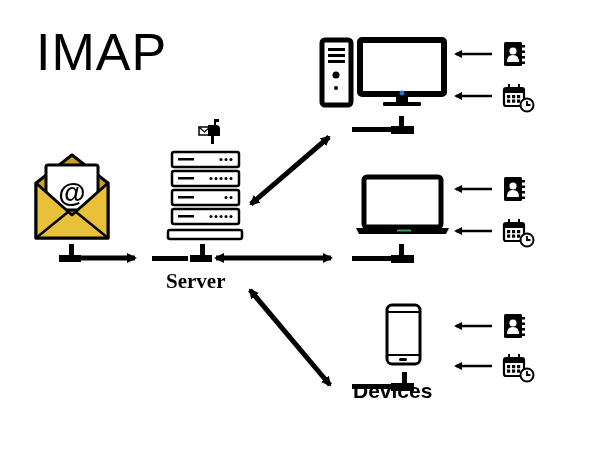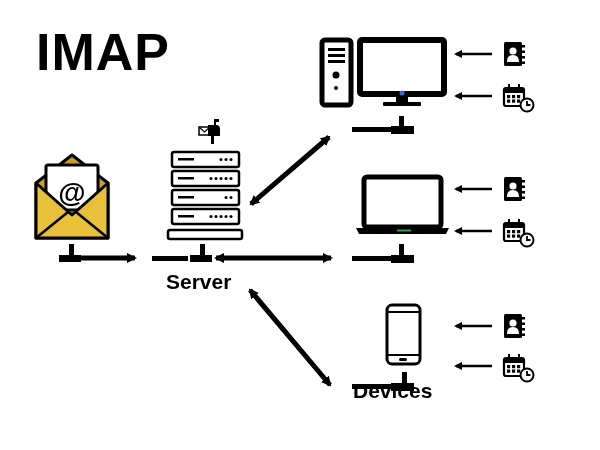--- a/index.html
+++ b/index.html
@@ -1,17 +1,17 @@
 <!DOCTYPE html>
 <html><head>
 <meta charset="utf-8">
 <style>
   html, body { margin: 0; padding: 0; background: #ffffff; }
   body { width: 600px; height: 450px; position: relative; overflow: hidden; font-family: "Liberation Sans", sans-serif; }
-  .title { position: absolute; left: 36px; top: 26px; font-size: 52px; font-weight: bold; color: #000; letter-spacing: 1px; line-height: 1; }
+  .title { position: absolute; left: 36px; top: 26px; font-size: 52px; font-weight: normal; color: #000; letter-spacing: 1px; line-height: 1; }
   .label { position: absolute; font-size: 21px; font-weight: bold; color: #000; line-height: 1; }
   svg.diagram { position: absolute; left: 0; top: 0; }
 </style>
 </head>
 <body>
 
 <div class="title">IMAP</div>
 
 <svg class="diagram" width="600" height="450" viewBox="0 0 600 450">
   <defs>
@@ -212,14 +212,14 @@
           <rect x="507" y="369.5" width="3.2" height="3.2" fill="#000"></rect>
           <rect x="512" y="369.5" width="3.2" height="3.2" fill="#000"></rect>
           <rect x="517" y="369.5" width="3.2" height="3.2" fill="#000"></rect>
           <circle cx="527" cy="375" r="6.5" fill="#fff" stroke="#000" stroke-width="2"></circle>
           <path d="M527,371 v4 h3.5" fill="none" stroke="#000" stroke-width="1.8"></path>
         </g>
       </g>
     </g>
 </svg>
 
-<div class="label" style="left:166px; top:271px;">Server</div>
+<div class="label" style="left:166px; top:271px;font-family:Liberation Serif, serif;">Server</div>
 <div class="label" style="left:353px; top:380px;">Devices</div>
 
 </body></html>

